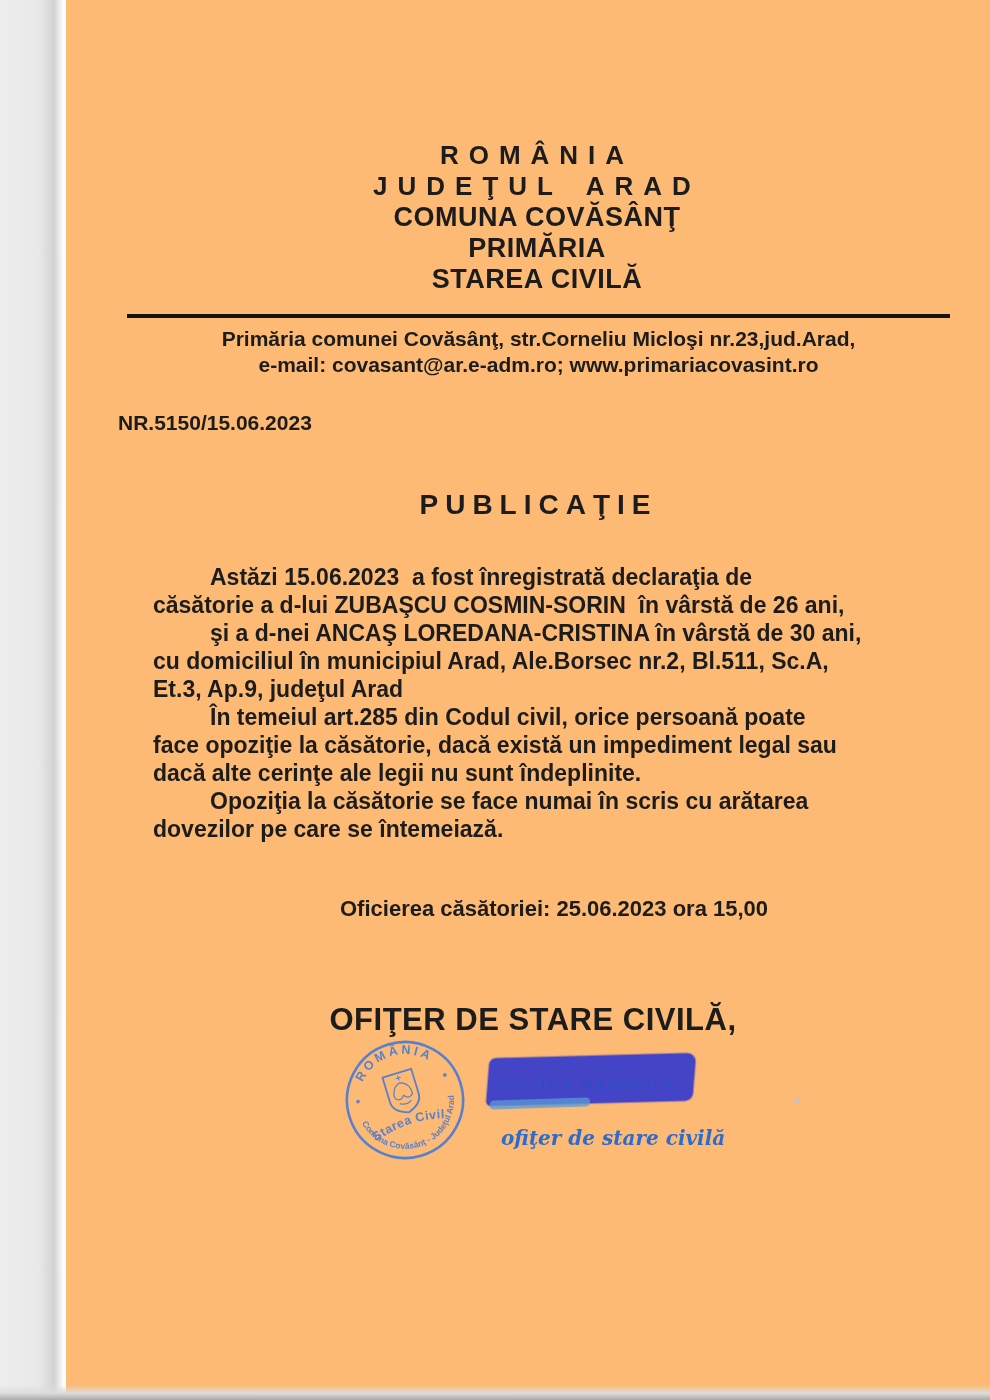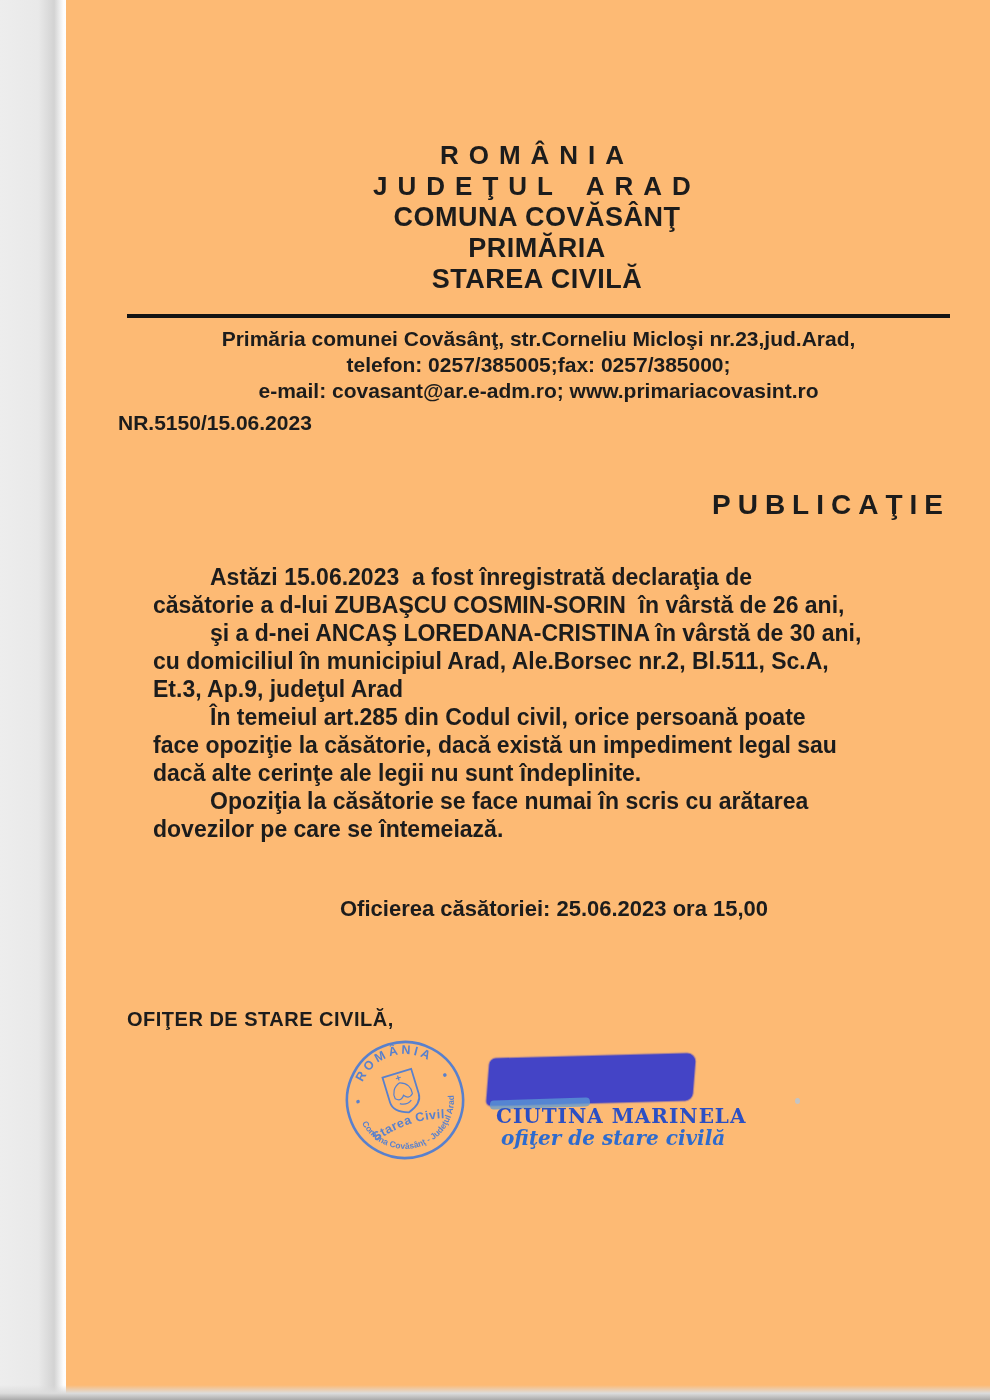--- a/index.html
+++ b/index.html
@@ -17,38 +17,38 @@
   }
   .header { position:absolute; top:140px; left:127px; width:820px; text-align:center; font-weight:bold; line-height:31px; }
   .h-country  { font-size:26px; letter-spacing:10px; }
   .h-county   { font-size:26px; letter-spacing:10px; word-spacing:7px; }
   .h-commune  { font-size:27px; letter-spacing:0.5px; }
   .h-primaria { font-size:27px; letter-spacing:0.5px; }
   .h-office   { font-size:27px; letter-spacing:0.5px; }
   .rule { position:absolute; top:314px; left:127px; width:823px; height:4px; background:#141414; }
   .contact { position:absolute; top:326px; left:127px; width:823px; text-align:center; font-weight:bold; font-size:21px; line-height:26px; }
   .nr { position:absolute; top:411px; left:118px; font-weight:bold; font-size:21px; }
-  .title { position:absolute; top:489px; left:127px; width:823px; text-align:right; font-weight:bold; font-size:28px; letter-spacing:7px; }
+  .title { position:absolute; top:489px; left:127px; width:823px; text-align:center; font-weight:bold; font-size:28px; letter-spacing:7px; }
   .body-text { position:absolute; top:563px; left:125px; width:815px; font-weight:bold; font-size:23px; line-height:28px; }
   .body-text .line { white-space:pre;margin-left:28px; }
   .body-text .line.indent { padding-left:57px; }
   .ceremony { position:absolute; top:896px; left:340px; font-weight:bold; font-size:22px; }
-  .officer { position:absolute; top:1005px; left:127px; width:812px; font-weight:bold; font-size:20px; line-height:29px; letter-spacing:0.5px; }
+  .officer { position:absolute; top:1005px; left:127px; width:812px; text-align:center; font-weight:bold; font-size:31px; line-height:29px; letter-spacing:0.5px; }
   .stamp-wrap { position:absolute; left:343px; top:1038px; width:124px; height:124px; transform:rotate(-17deg); opacity:0.92; }
   .redaction {
     position:absolute; left:488px; top:1056px; width:206px; height:47px;
     background:#4444c6; border-radius:6px 9px 7px 5px;
     transform:rotate(-1.5deg) skewX(-6deg);
     box-shadow:0 0 1px 1px rgba(68,68,198,0.55);
   }
   .redaction-smudge {
     position:absolute; left:490px; top:1099px; width:100px; height:9px;
     background:#5b9bd5; opacity:0.75; border-radius:4px; transform:rotate(-2deg);
   }
-  .sig-name { position:absolute; left:496px; top:1104px; font-family:"DejaVu Serif", serif; font-weight:bold; font-size:20px; color:#2b4fc4; letter-spacing:1px; }
+  .sig-name { position:absolute; left:496px; top:1076px; font-family:"DejaVu Serif", serif; font-weight:normal; font-size:15px; color:#2b4fc4; letter-spacing:1px; }
   .sig-role { position:absolute; left:501px; top:1126px; font-family:"DejaVu Serif", serif; font-weight:bold; font-style:italic; font-size:20px; color:#2e6bce; }
   .artifact-dot { position:absolute; left:795px; top:1098px; width:5px; height:6px; background:#c4c4c4; border-radius:50%; }
   .stamp-txt { font-family:"Liberation Sans", sans-serif; font-weight:bold; }
 </style>
 </head>
 <body>
 
 <div class="page">
 
   <div class="edge-left"></div>
@@ -58,21 +58,20 @@
     <div class="h-county">JUDEŢUL ARAD</div>
     <div class="h-commune">COMUNA COVĂSÂNŢ</div>
     <div class="h-primaria">PRIMĂRIA</div>
     <div class="h-office">STAREA CIVILĂ</div>
   </div>
 
   <div class="rule"></div>
 
   <div class="contact">
     <div>Primăria comunei Covăsânţ, str.Corneliu Micloşi nr.23,jud.Arad,</div>
-    <div>telefon: 0257/385005;fax: 0257/385000;</div>
     <div>e-mail: covasant@ar.e-adm.ro; www.primariacovasint.ro</div>
   </div>
 
   <div class="nr">NR.5150/15.06.2023</div>
 
   <div class="title">PUBLICAŢIE</div>
 
   <div class="body-text">
       <div class="line indent">Astăzi 15.06.2023  a fost înregistrată declaraţia de</div>
       <div class="line">căsătorie a d-lui ZUBAŞCU COSMIN-SORIN  în vârstă de 26 ani,</div>

